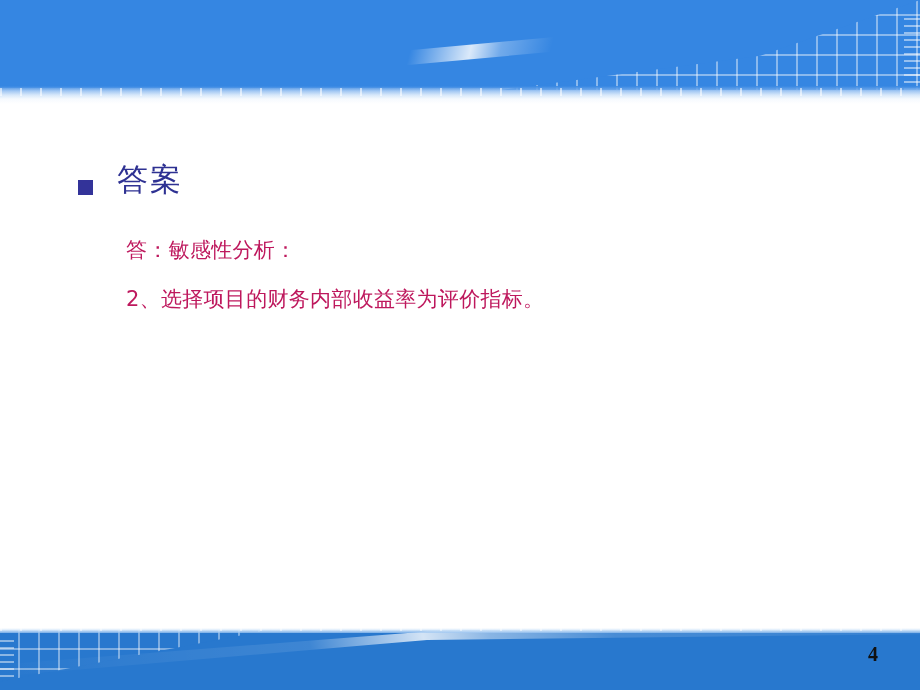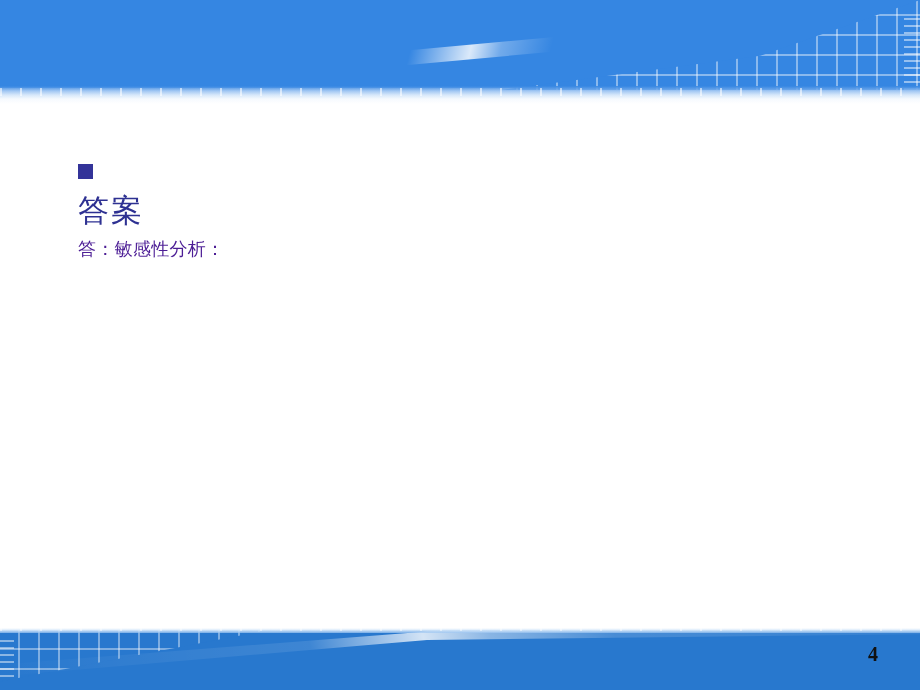--- a/index.html
+++ b/index.html
@@ -205,23 +205,22 @@
     top: 104px;
     width: 920px;
     height: 516px;
   }
 
   .slide-title {
     position: absolute;
     left: 78px;
     top: 60px;
     display: flex;
-    align-items: flex-start;
-    gap: 16px;
-    flex-direction: column;
+    align-items: flex-end;
+    gap: 24px;
   }
   .title-bullet {
     width: 15px;
     height: 15px;
     background: #333399;
     flex: 0 0 auto;
     display: block;
   }
   .title-text {
     font-size: 31px;
@@ -232,27 +231,28 @@
     font-family: "DejaVu Sans", "Liberation Sans", sans-serif;
   }
 
   .body-block {
     position: absolute;
     left: 78px;
     top: 136px;
     width: 800px;
   }
   .body-line {
-    font-size: 18px;
-    color: #4c1d95;
+    font-size: 21px;
+    color: #be185d;
     line-height: 1;
     margin-bottom: 28px;
     white-space: nowrap;
     letter-spacing: 0.3px;
     font-family: "DejaVu Sans", "Liberation Sans", sans-serif;
+    margin-left: 48px;
   }
   .body-line:last-child { margin-bottom: 0; }
 </style>
 </head>
 <body>
 
 <div id="slide">
 
   <div class="top-banner">
     <div class="top-solid"></div>
@@ -266,20 +266,21 @@
 
   <div class="content">
 
     <div class="slide-title">
       <span class="title-bullet"></span>
       <span class="title-text">答案</span>
     </div>
 
     <div class="body-block">
       <div class="body-line">答：敏感性分析：</div>
+      <div class="body-line">2、选择项目的财务内部收益率为评价指标。</div>
     </div>
 
   </div>
 
   <div class="bottom-banner">
     <div class="bottom-solid"></div>
     <div class="bottom-grid">
       <div class="bottom-grid-ticks"></div>
     </div>
     <div class="bottom-sweep"></div>

